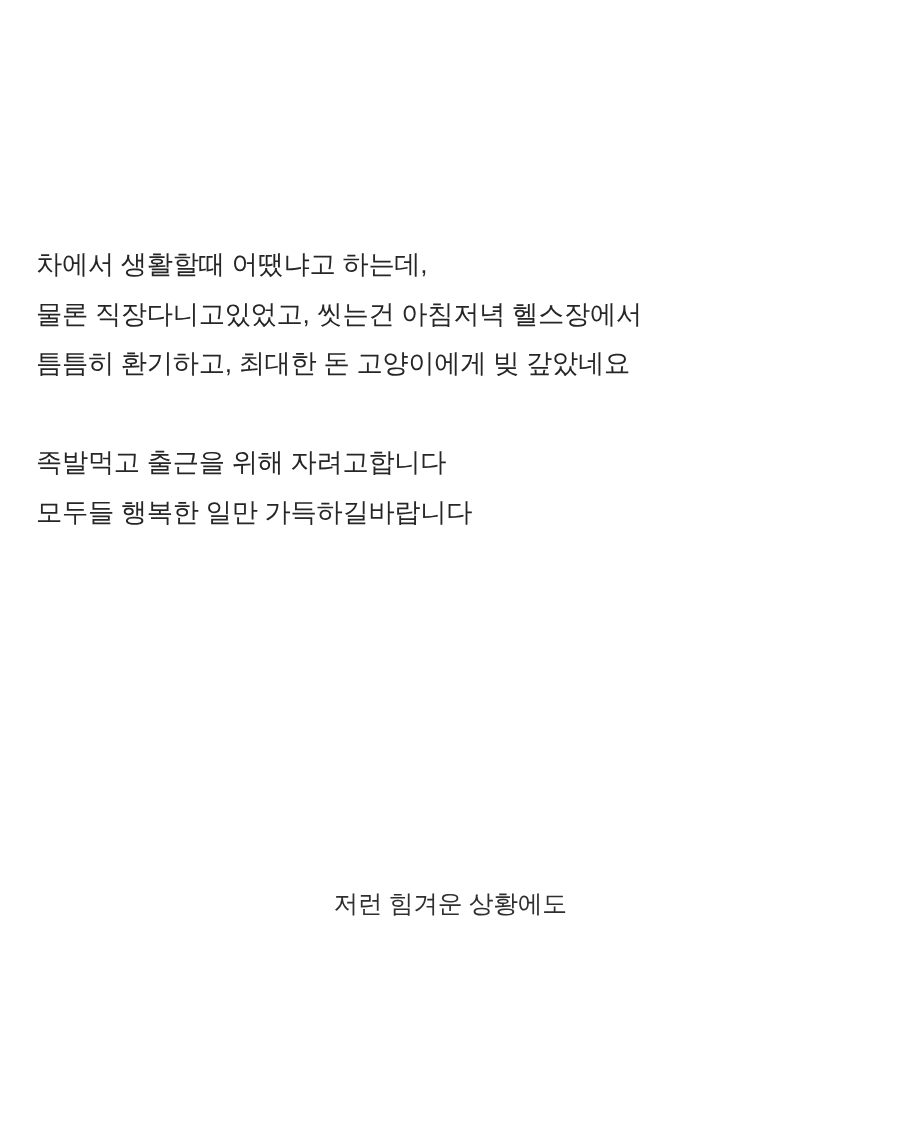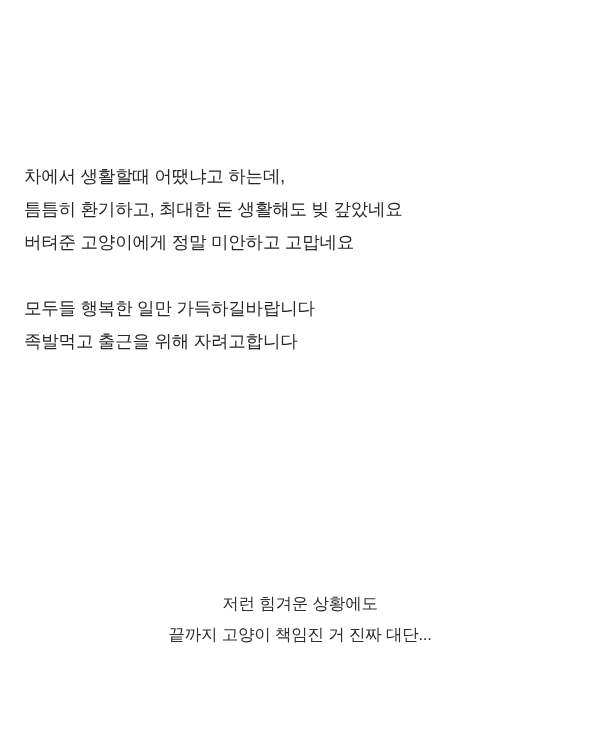--- a/index.html
+++ b/index.html
@@ -53,25 +53,24 @@
     white-space: pre;
   }
 </style>
 </head>
 <body style="background: rgb(255, 255, 255);">
 
 <div class="page">
 
   <div class="body-block">
     <div class="body-line">차에서 생활할때 어땠냐고 하는데,</div>
-    <div class="body-line">틈틈히 환기하고, 최대한 돈 생활해도 빚 갚았네요</div>
-    <div class="body-line">버텨준 고양이에게 정말 미안하고 고맙네요</div>
+    <div class="body-line">물론 직장다니고있었고, 씻는건 아침저녁 헬스장에서</div>
+    <div class="body-line">틈틈히 환기하고, 최대한 돈 고양이에게 빚 갚았네요</div>
     <div class="body-line spacer"></div>
+    <div class="body-line">족발먹고 출근을 위해 자려고합니다</div>
     <div class="body-line">모두들 행복한 일만 가득하길바랍니다</div>
-    <div class="body-line">족발먹고 출근을 위해 자려고합니다</div>
   </div>
 
   <div class="comment-block">
     <div class="comment-line">저런 힘겨운 상황에도</div>
-    <div class="comment-line">끝까지 고양이 책임진 거 진짜 대단...</div>
   </div>
 
 </div>
 
 </body></html>

